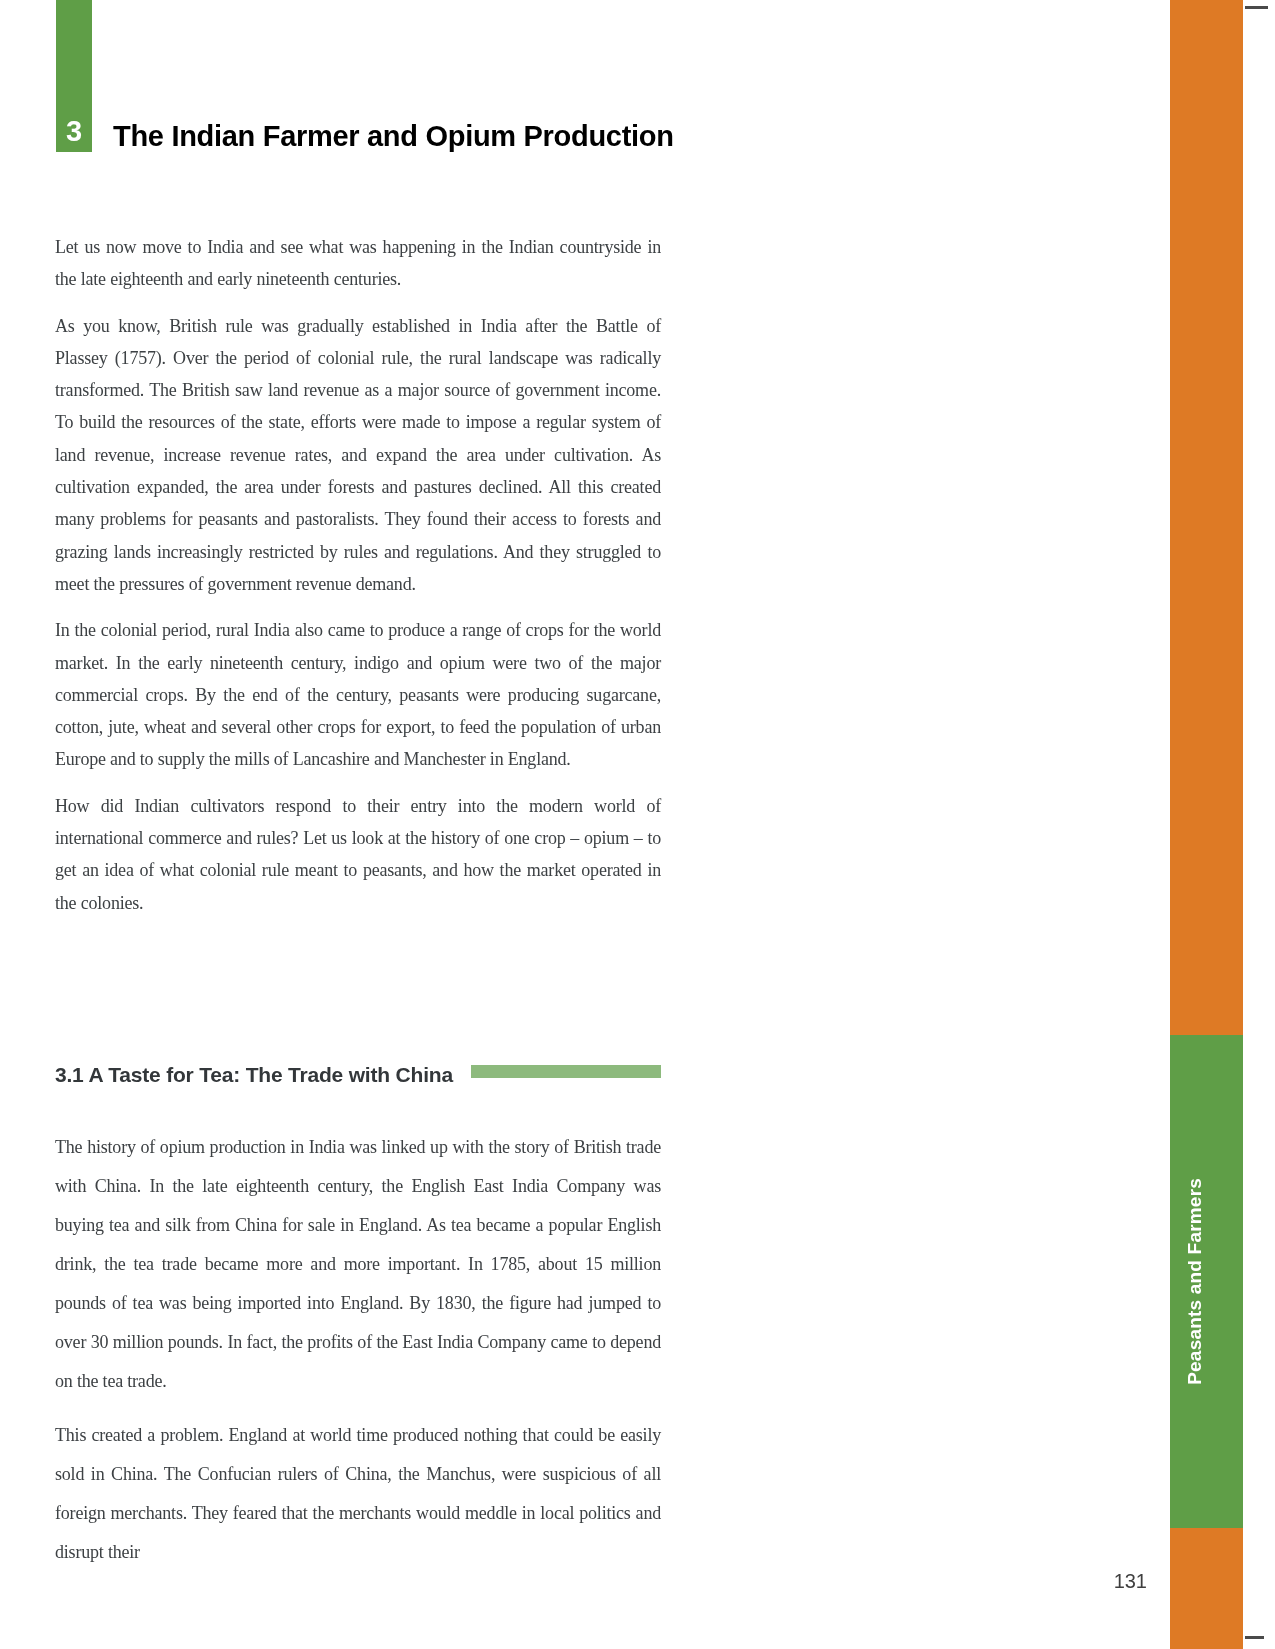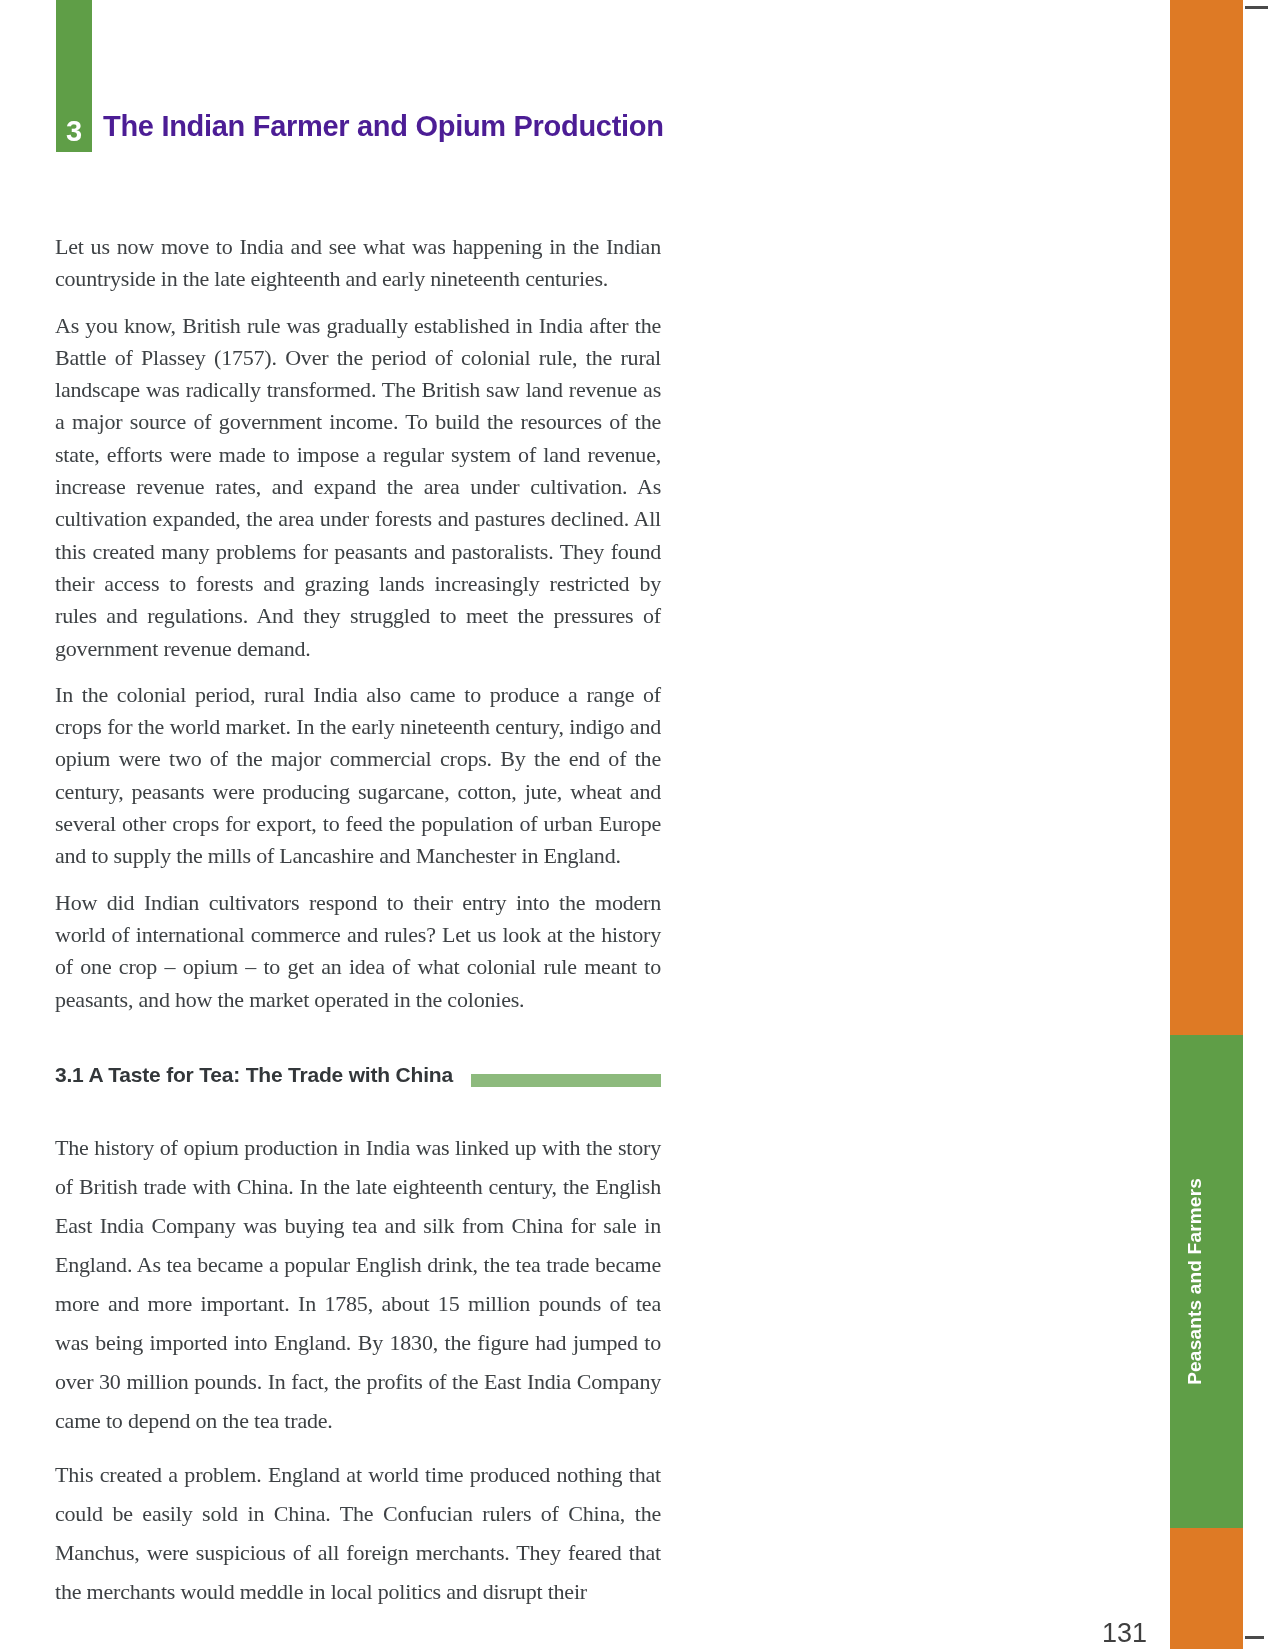--- a/index.html
+++ b/index.html
@@ -20,42 +20,42 @@
     position: absolute; left: 56px; top: 0; width: 36px; height: 152px;
     background: #5f9e47;
     display: flex; align-items: flex-end; justify-content: center;
   }
   .chapter-num {
     font-family: "Liberation Sans", sans-serif;
     font-size: 29px; font-weight: 700; color: #ffffff;
     line-height: 1; padding-bottom: 6px;
   }
   .chapter-title {
-    position: absolute; left: 103px; top: 110px; margin: 0;
+    position: absolute; left: 103px; top: 110px; margin: 10px;
     font-family: "Liberation Sans", sans-serif;
     font-size: 29px; font-weight: 700; letter-spacing: -0.3px;
-    color: #4c1d95; white-space: nowrap;
+    color: #000000; white-space: nowrap;
   }
 
   
   .body-col {
     position: absolute; left: 55px; width: 606px;
-    font-size: 22px; letter-spacing: -0.2px;
+    font-size: 18px; letter-spacing: -0.2px;
     line-height: 32.3px; color: #3d4144;
     text-align: justify;
   }
   .col1 { top: 231px; }
   .col2 { top: 1128px; line-height: 39px; }
   .body-col p { margin: 0 0 14px 0; }
   .col2 p { margin-bottom: 15px; }
 
   
   .section-head-row {
     position: absolute; left: 55px; top: 1063px; width: 606px;
-    display: flex; align-items: flex-end;
+    display: flex; align-items: flex-start;
   }
   .section-heading {
     font-family: "Liberation Sans", sans-serif;
     font-size: 21px; font-weight: 700; letter-spacing: -0.2px;
     color: #33373a; white-space: nowrap;
   }
   .section-rule {
     flex: 1; height: 13px; margin-left: 18px; margin-top: 2px;
     background: #8dba7d;
   }
@@ -78,24 +78,24 @@
     white-space: nowrap; letter-spacing: 0.2px;
   }
 
   
   .crop-mark { position: absolute; background: #4a4a4a; }
   .crop-mark.top    { left: 1245px; top: 6px;    width: 23px; height: 3px; }
   .crop-mark.bottom { left: 1245px; top: 1636px; width: 19px; height: 3px; }
 
   
   .page-number {
-    position: absolute; left: 1090px; top: 1618px; width: 57px;
+    position: absolute; left: 1090px; top: 1570px; width: 57px;
     text-align: right;
     font-family: "Liberation Sans", sans-serif;
-    font-size: 27px; color: #3f3f3f;
+    font-size: 20px; color: #3f3f3f;
   }
 </style>
 </head>
 <body>
 
 <div class="page">
 
   <div class="crop-mark top"></div>
   <div class="crop-mark bottom"></div>
 

